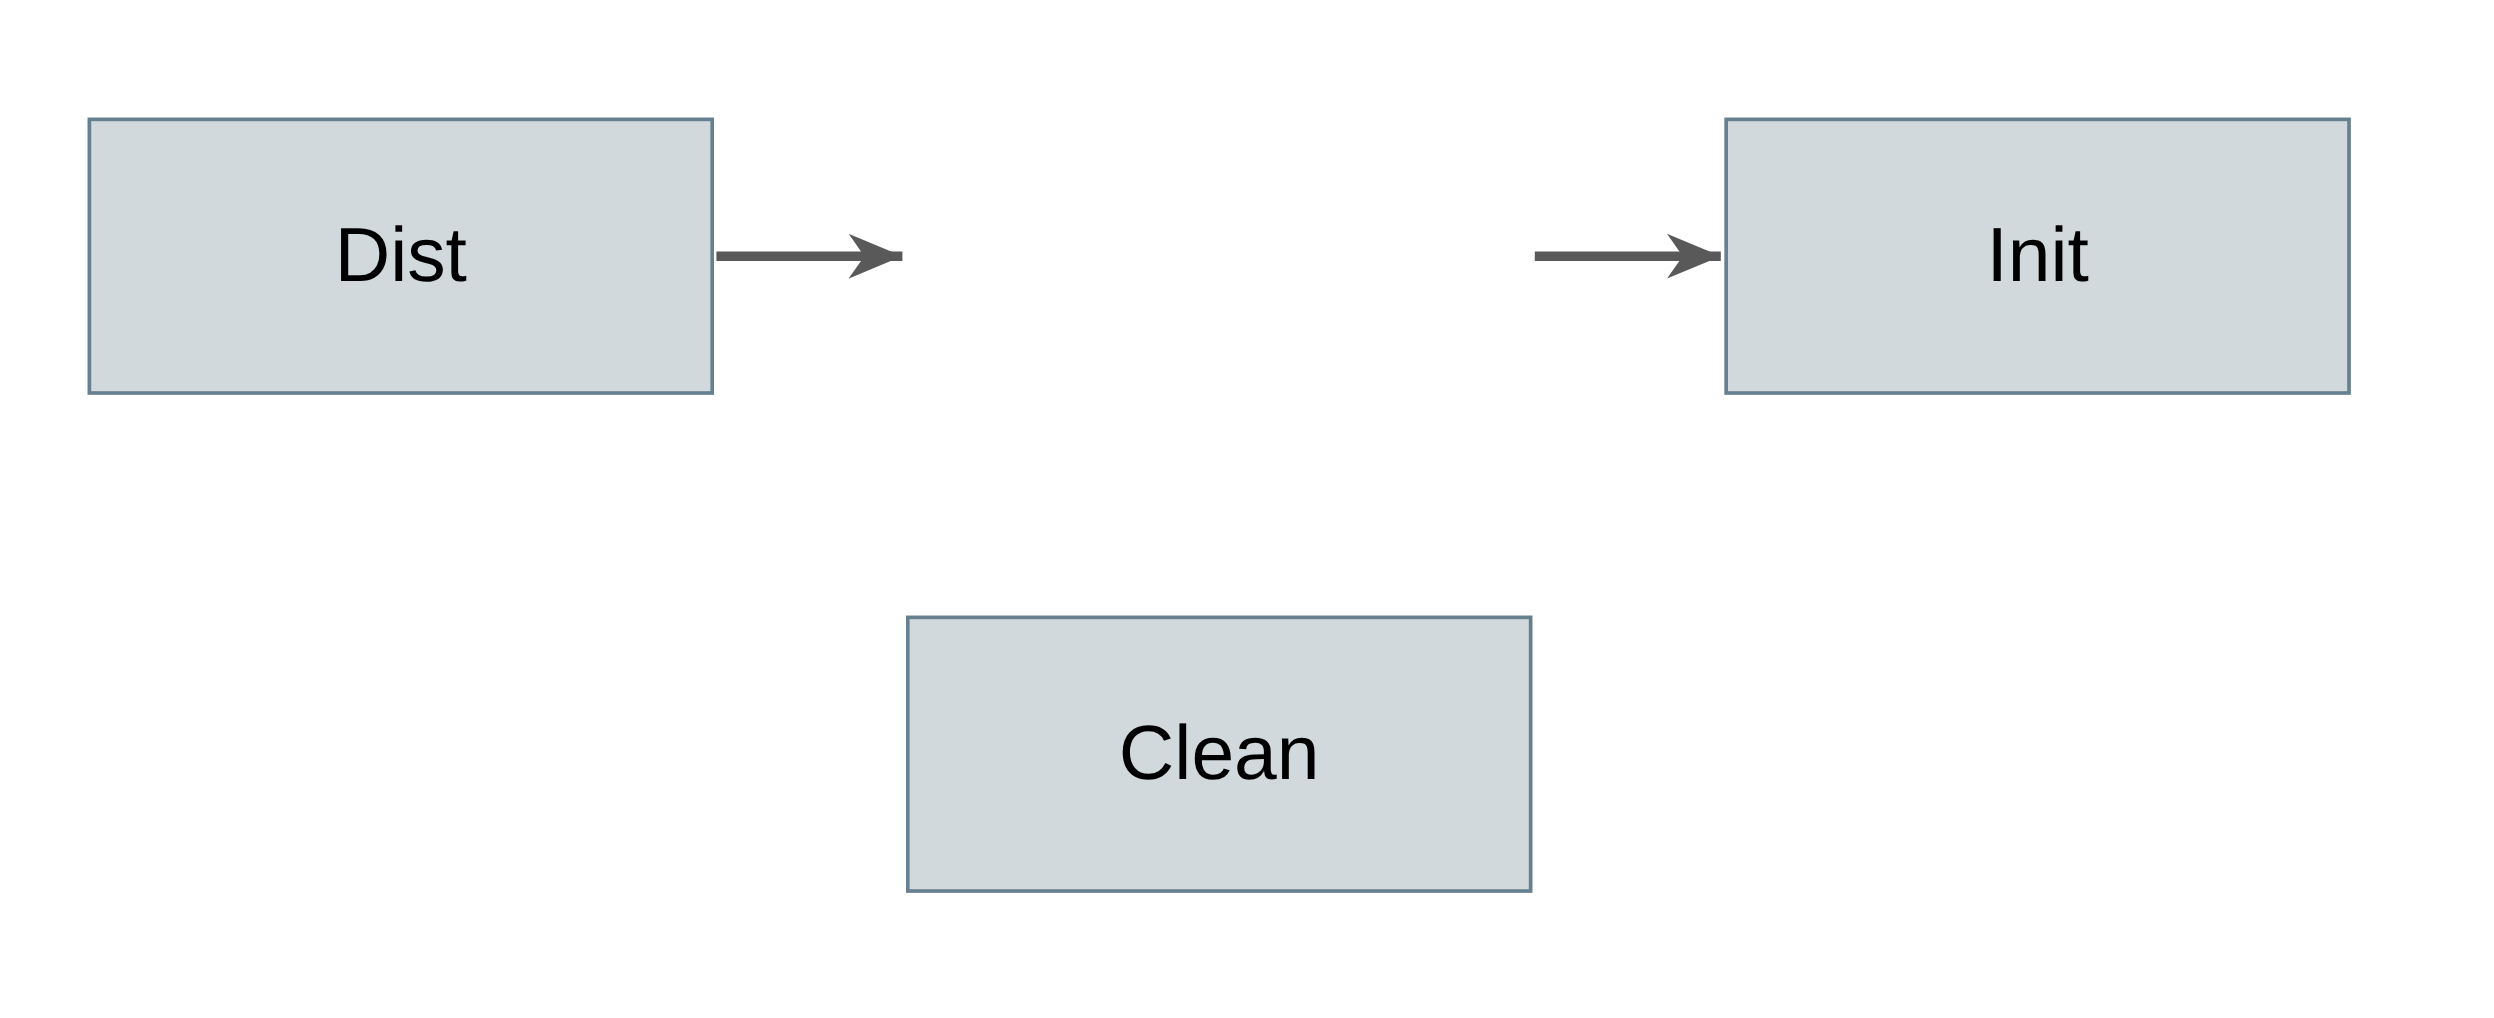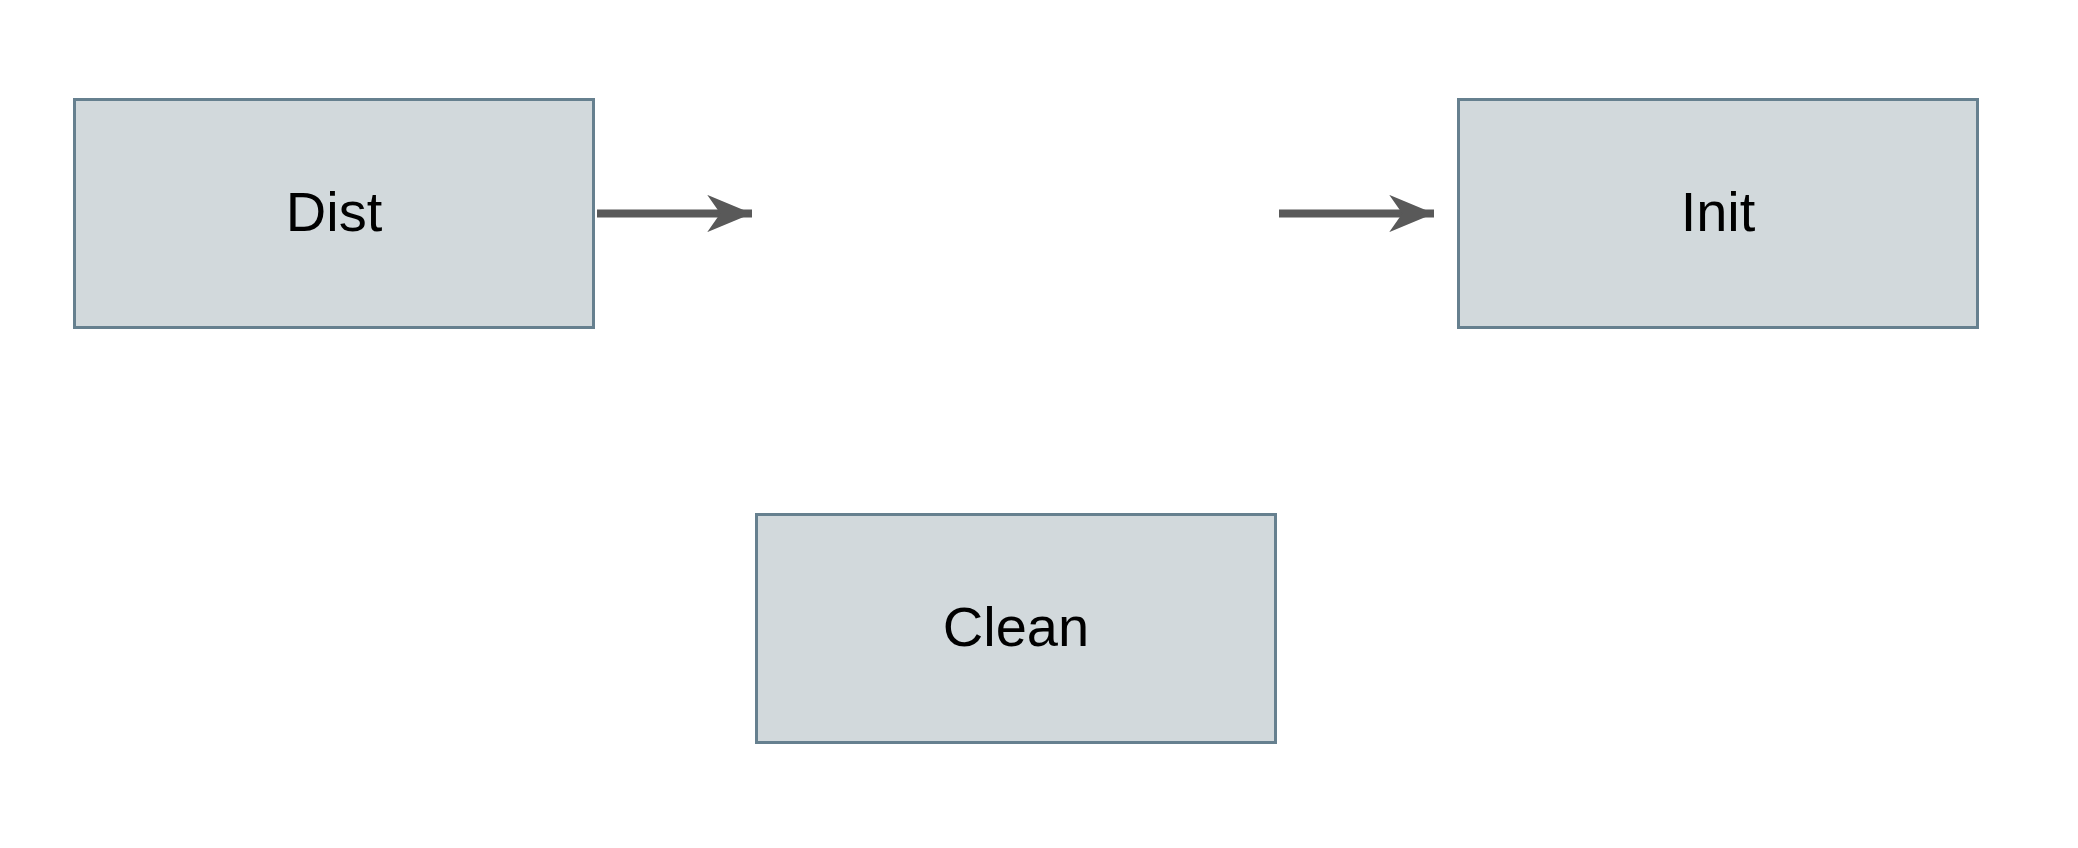--- a/index.html
+++ b/index.html
@@ -20,29 +20,29 @@
     width: 522px;
     height: 231px;
     box-sizing: border-box;
     background: var(--node_fill, #d2d9dc);
     border: 3px solid var(--node_border, #66808f);
     display: flex;
     align-items: center;
     justify-content: center;
   }
   .node-label {
-    font-size: 56px;
+    font-size: 64px;
     line-height: 1;
     color: var(--text_color, #000000);
     white-space: nowrap;
     transform: translateY(-2px);
   }
   #node-dist    { left: 73px;   top: 98px;  }
   #node-compile { left: 755px;  top: 98px;  }
-  #node-init    { left: 1437px; top: 98px; margin-left: 20px;  }
+  #node-init    { left: 1437px; top: 98px;  }
   #node-clean   { left: 755px;  top: 513px; justify-content: center; }
   .edges {
     position: absolute;
     left: 0;
     top: 0;
     width: 2078px;
     height: 848px;
     pointer-events: none;
   }
   .edges line { pointer-events: stroke; }

